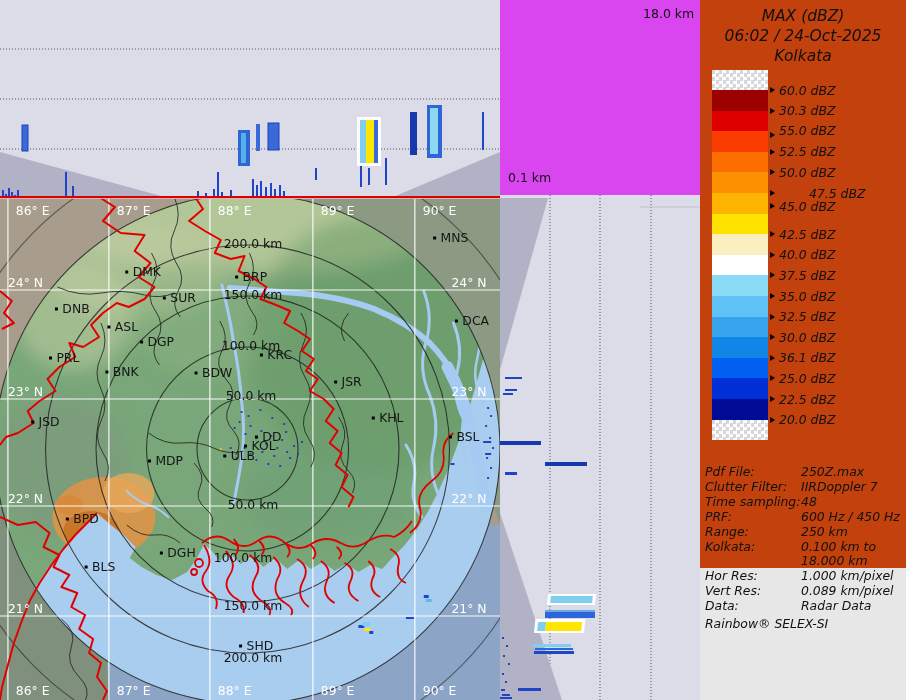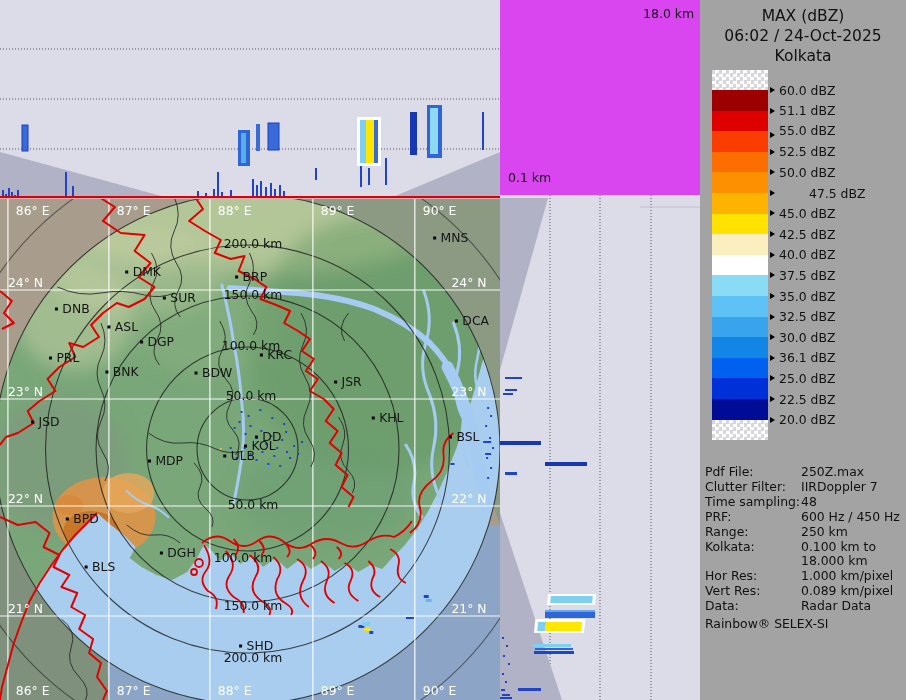--- a/index.html
+++ b/index.html
@@ -4,21 +4,21 @@
 <style>
   html,body{margin:0;padding:0;background:#e7e7e7;}
   *{box-sizing:border-box;}
   #app{position:relative;width:906px;height:700px;background:#e7e7e7;overflow:hidden;
        font-family:"DejaVu Sans","Liberation Sans",sans-serif;color:#111;}
   .abs{position:absolute;}
   #top-panel{left:0;top:0;width:500px;height:199px;background:#dcdce8;}
   #gap-area{left:500px;top:0;width:200px;height:195px;background:#d946ef;}
   #map-panel{left:0;top:195px;width:500px;height:505px;background:#a89d8c;}
   #side-panel{left:500px;top:195px;width:200px;height:505px;background:#dcdce8;}
-  #legend-panel{left:700px;top:0;width:206px;height:700px;background:#a3a3a3;}
+  #legend-panel{left:700px;top:0;width:206px;height:568px;background:#c2410c;font-style:italic;}
   .axis-lab{position:absolute;font-size:12.5px;color:#111;white-space:nowrap;}
   
   #legend-title{position:absolute;left:0;top:6px;width:206px;text-align:center;
     font-size:15.5px;line-height:20px;color:#111;}
   #legend-bar{position:absolute;left:12px;top:70px;width:56px;}
   .band{width:56px;}
   .checker{background:repeating-conic-gradient(#fdfdfd 0% 25%, #d7d7db 0% 50%) 0 0/7px 7px;}
   .lg-label{position:absolute;left:70px;height:14px;font-size:12.4px;white-space:nowrap;
     display:flex;align-items:center;color:#111;}
   .lg-arrow{width:0;height:0;border-left:5px solid #000;border-top:3.5px solid transparent;
@@ -431,39 +431,39 @@
         <div class="band" style="height: 20.6px; background: rgb(0, 12, 150);"></div>
         <div class="band checker" style="height: 20px;"></div>
       </div>
     <div id="legend-labels">
         <div class="lg-label" style="top: 83px;">
           <span class="lg-arrow"></span>
           <span>60.0 dBZ</span>
         </div>
         <div class="lg-label" style="top: 103.6px;">
           <span class="lg-arrow"></span>
-          <span>51.1 dBZ</span>
+          <span>30.3 dBZ</span>
         </div>
         <div class="lg-label" style="top: 124.2px; align-items: flex-end;">
           <span class="lg-arrow"></span>
           <span>55.0 dBZ</span>
         </div>
         <div class="lg-label" style="top: 144.8px;">
           <span class="lg-arrow"></span>
           <span>52.5 dBZ</span>
         </div>
         <div class="lg-label" style="top: 165.4px;">
           <span class="lg-arrow"></span>
           <span>50.0 dBZ</span>
         </div>
         <div class="lg-label" style="top: 186px; gap: 30px;">
           <span class="lg-arrow"></span>
           <span>47.5 dBZ</span>
         </div>
-        <div class="lg-label" style="top: 206px;">
+        <div class="lg-label" style="top: 199px;">
           <span class="lg-arrow"></span>
           <span>45.0 dBZ</span>
         </div>
         <div class="lg-label" style="top: 227.2px;">
           <span class="lg-arrow"></span>
           <span>42.5 dBZ</span>
         </div>
         <div class="lg-label" style="top: 247.8px;">
           <span class="lg-arrow"></span>
           <span>40.0 dBZ</span>

